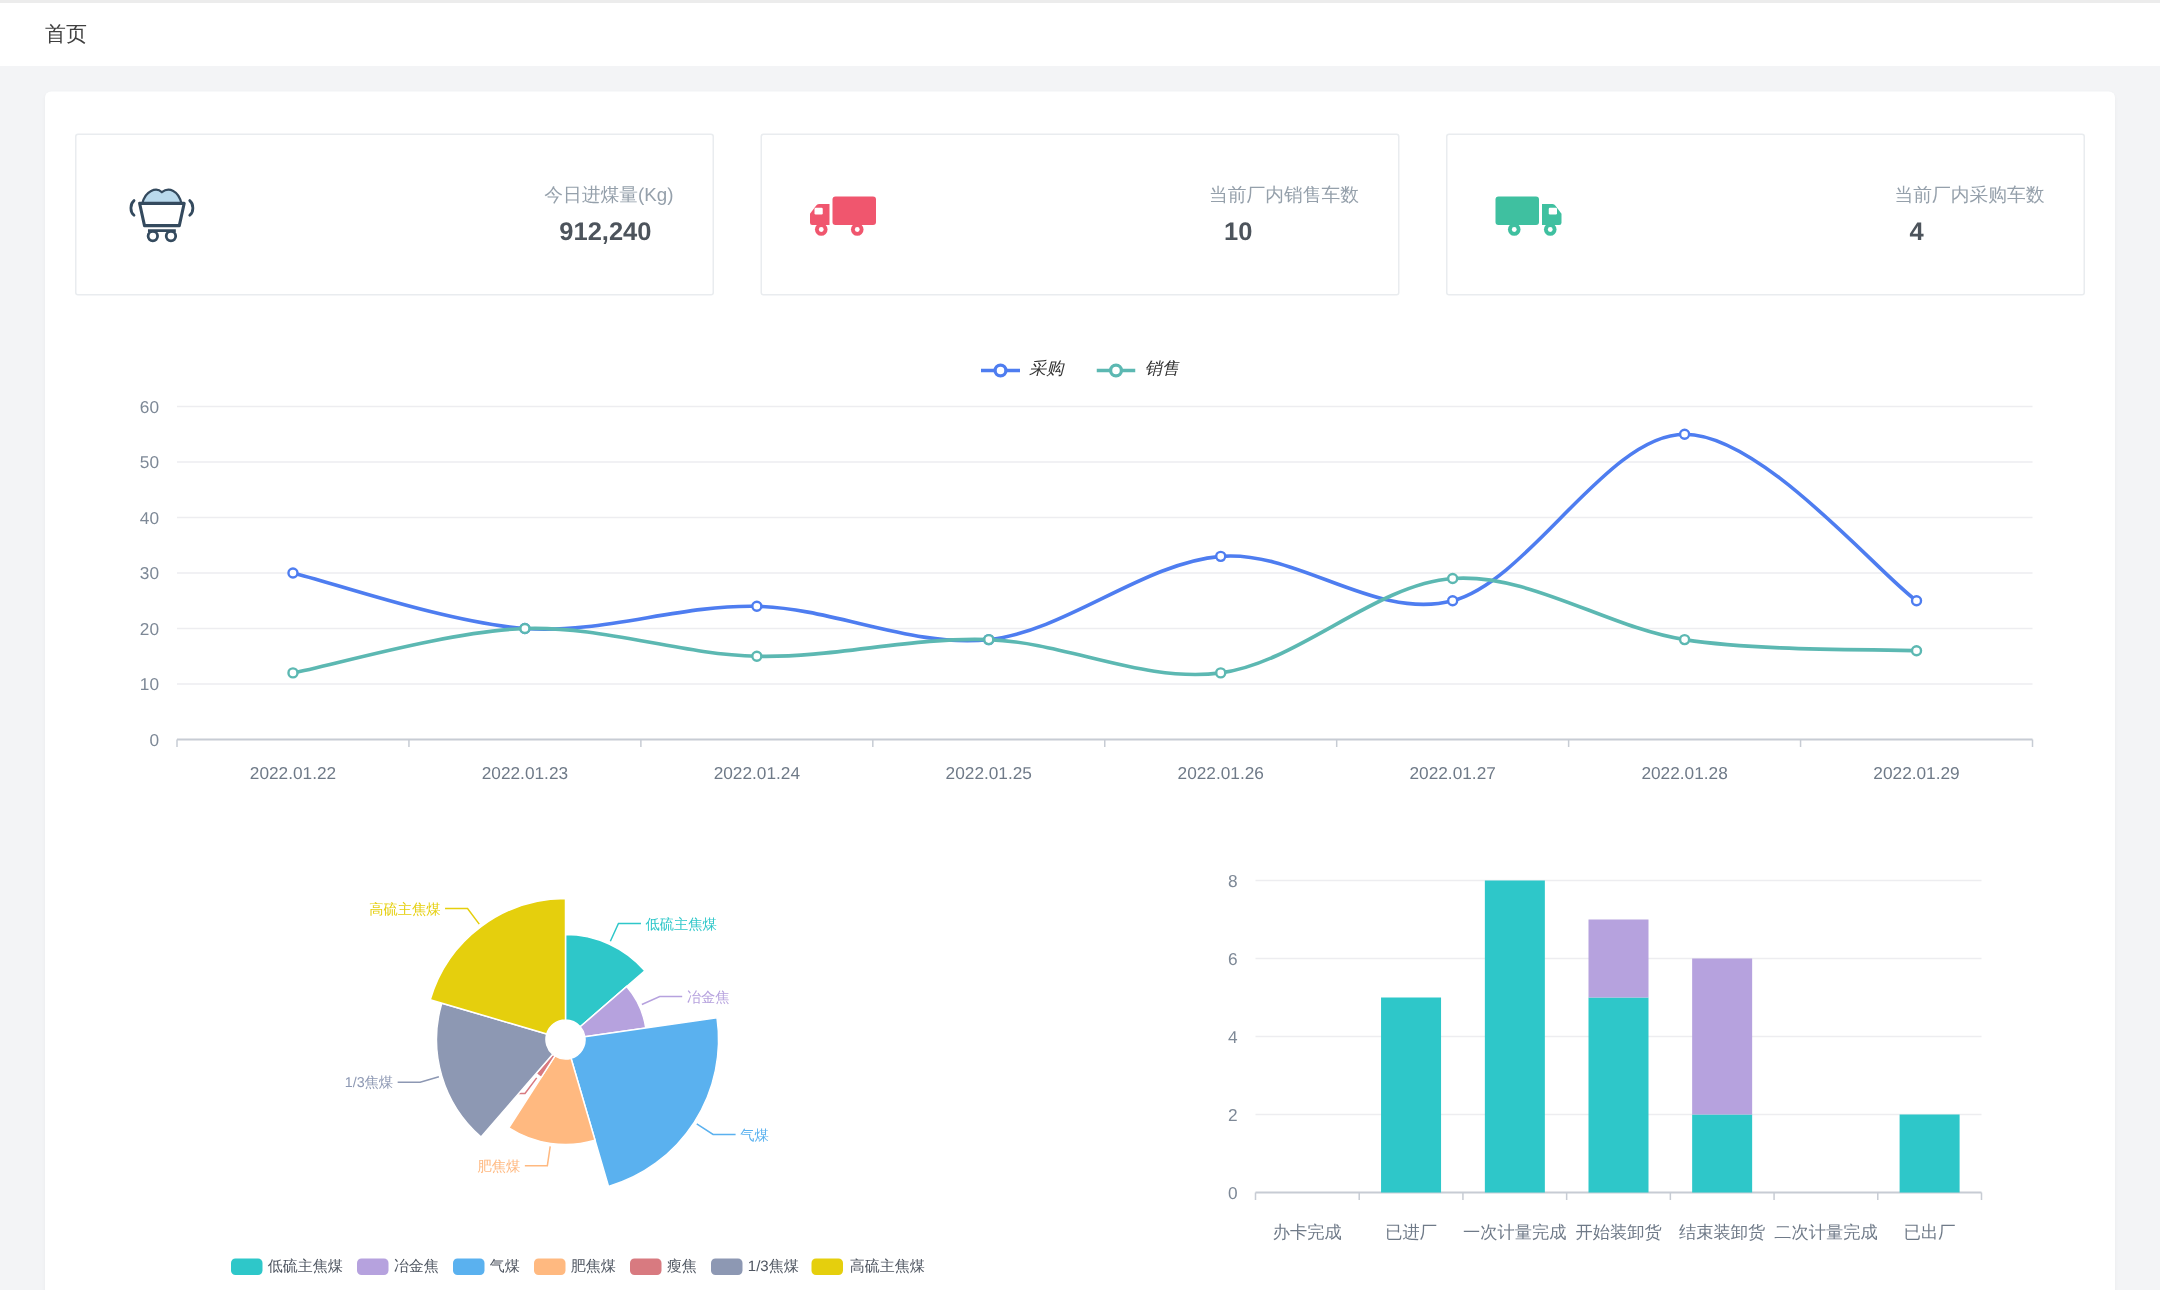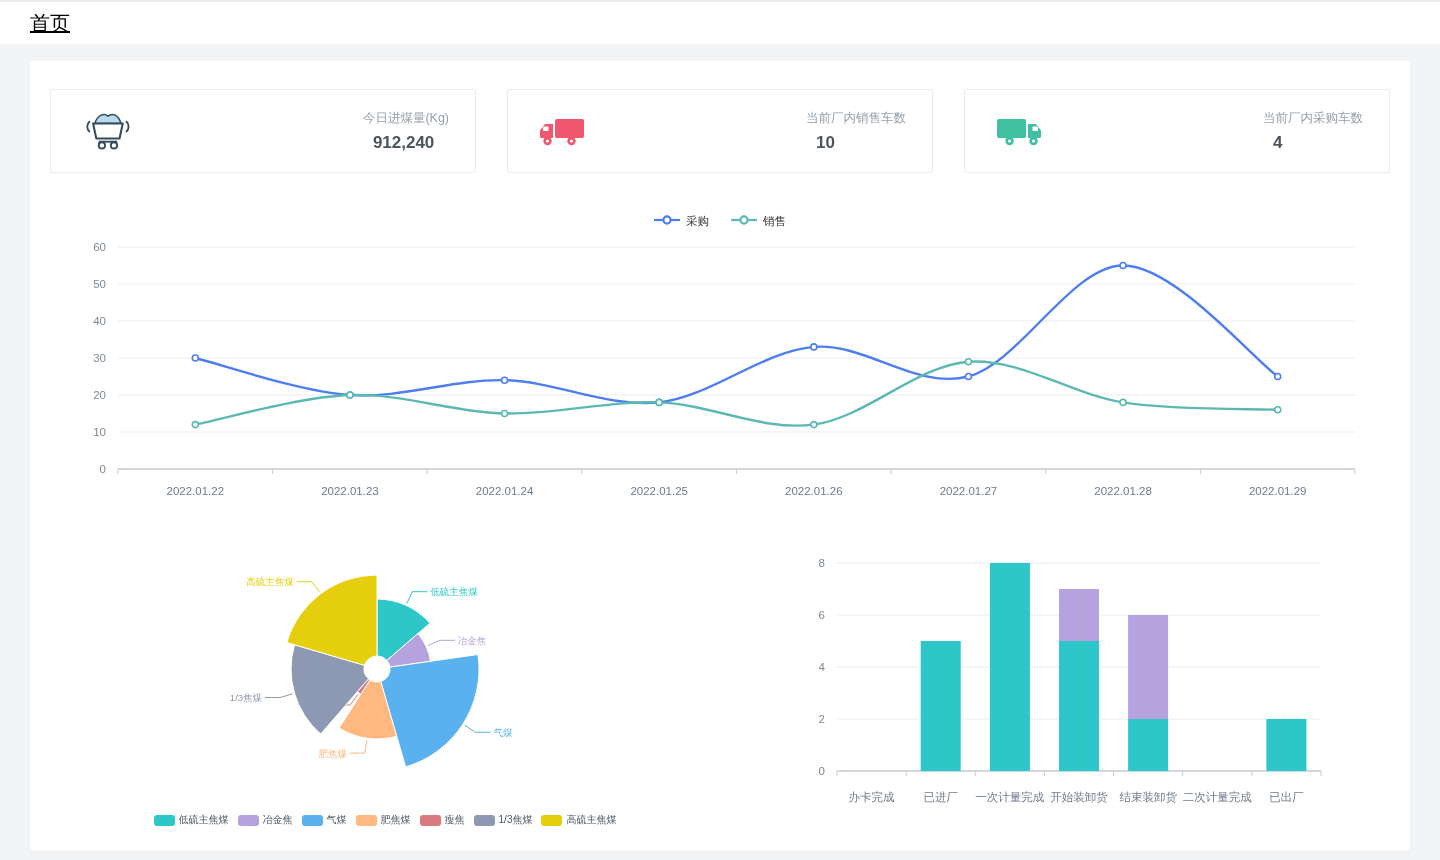--- a/index.html
+++ b/index.html
@@ -6,38 +6,38 @@
   html,body { margin:0; padding:0; }
   body {
     width:1440px; height:860px; overflow:hidden;
     background:#f3f4f6;
     font-family:"Liberation Sans","DejaVu Sans",sans-serif;
   }
   .topbar {
     background:#fff; height:44px; border-top:2px solid #ececec;
     display:flex; align-items:center; padding:0 30px;
   }
-  .breadcrumb { font-size:20px; color:#000000; cursor:pointer;text-decoration:underline; }
+  .breadcrumb { font-size:14px; color:#404040; cursor:pointer; }
   .content { padding:17px 30px; }
   .panel {
     background:#fff; border-radius:4px; min-height:783px;
     padding:28px 20px 24px 20px; box-shadow:0 1px 3px rgba(0,0,0,.04);
   }
   .stats-row { display:flex; gap:31px; }
   .stat-card {
-    flex:1; height:84px; border:1px solid #e9ecef; border-radius:2px;
+    flex:1; height:108px; border:1px solid #e9ecef; border-radius:2px;
     display:flex; align-items:center; background:#fff;
   }
   .stat-icon { margin-left:30px; display:flex; align-items:center; }
   .stat-text { margin-left:auto; padding-right:26px; text-align:left; }
   .stat-label { font-size:12.5px; color:#95a0ab; white-space:nowrap; }
   .stat-value { font-size:17px; font-weight:bold; color:#4d545c; margin-top:6px;margin-left:10px; }
   .line-section { margin-top:38px; }
   #line-legend { display:flex; justify-content:center; align-items:center; gap:22px; height:20px; }
-  .lg-item { display:flex; align-items:flex-start; gap:6px; font-size:11.5px; color:#333; cursor:pointer; }
+  .lg-item { display:flex; align-items:flex-end; gap:6px; font-size:11.5px; color:#333; cursor:pointer;font-style:italic; }
   #line-chart { display:block; margin-top:6px; }
   .bottom-row { display:flex; margin-top:44px; }
   .pie-wrap { width:50%; display:flex; flex-direction:column; align-items:center; }
   .bar-wrap { width:50%; display:flex; justify-content:center; }
   .pie-legend { display:flex; align-items:center; gap:9px; margin-top:12px; }
   .pl-item { display:flex; align-items:center; gap:4px; font-size:10px; color:#4e5560; cursor:pointer; white-space:nowrap; }
   .pl-swatch { width:21px; height:11px; border-radius:3px; display:inline-block; }
   svg text { font-family:"Liberation Sans","DejaVu Sans",sans-serif; }
 </style>
 </head>

